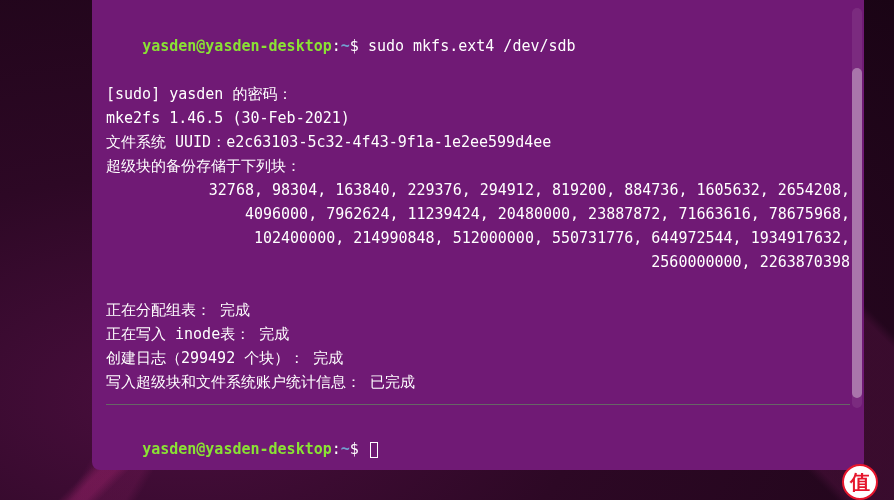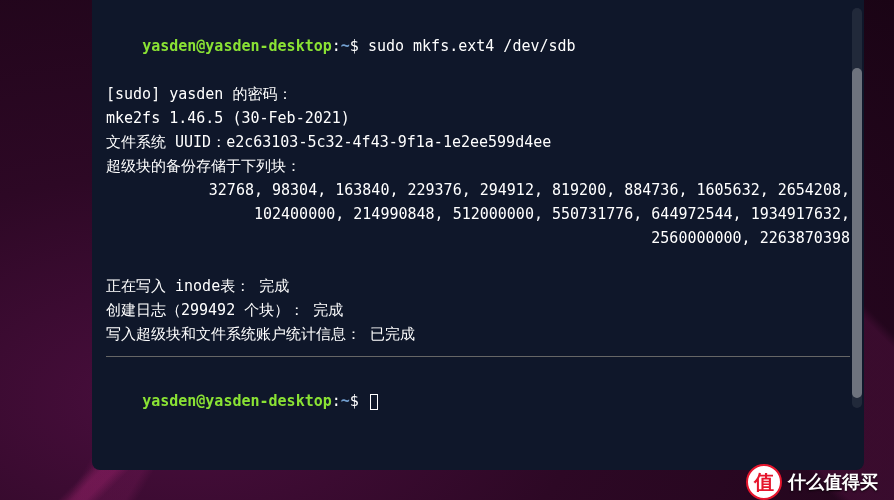--- a/index.html
+++ b/index.html
@@ -22,21 +22,21 @@
         linear-gradient(45deg, transparent 60%, rgba(90,20,70,0.4) 61%, rgba(90,20,70,0.4) 75%, transparent 76%),
         linear-gradient(120deg, transparent 30%, rgba(140,30,100,0.25) 31%, rgba(140,30,100,0.25) 35%, transparent 36%);
       pointer-events: none;
     }
     .terminal {
       position: absolute;
       left: 92px;
       right: 30px;
       top: 0;
       bottom: 30px;
-      background: #0f172a;
+      background: #701a75;
       padding: 10px 14px;
       font-size: 15px;
       line-height: 1.6;
       color: #ffffff;
       overflow: hidden;
       border-radius: 0 0 8px 8px;
     }
     .terminal-line { white-space: pre-wrap; word-break: break-all; }
     .prompt-user { color: #8ae234; font-weight: bold; }
     .prompt-colon { color: #ffffff; }
@@ -108,32 +108,33 @@
 
 <div class="terminal">
   <div class="terminal-line">
     <span class="prompt-user">yasden@yasden-desktop</span><span class="prompt-colon">:</span><span class="prompt-path">~</span><span class="prompt-dollar">$</span> <span class="cmd">sudo mkfs.ext4 /dev/sdb</span>
   </div>
   <div class="terminal-line">[sudo] yasden 的密码：</div>
   <div class="terminal-line">mke2fs 1.46.5 (30-Feb-2021)</div>
   <div class="terminal-line">文件系统 UUID：e2c63103-5c32-4f43-9f1a-1e2ee599d4ee</div>
   <div class="terminal-line">超级块的备份存储于下列块：</div>
   <div class="terminal-line indent">32768, 98304, 163840, 229376, 294912, 819200, 884736, 1605632, 2654208,</div>
+  <div class="terminal-line indent">4096000, 7962624, 11239424, 20480000, 23887872, 71663616, 78675968,</div>
   <div class="terminal-line indent">102400000, 214990848, 512000000, 550731776, 644972544, 1934917632,</div>
   <div class="terminal-line indent">2560000000, 2263870398</div>
   <div class="terminal-line">&nbsp;</div>
+  <div class="terminal-line">正在分配组表： 完成</div>
   <div class="terminal-line">正在写入 inode表： 完成</div>
   <div class="terminal-line">创建日志（299492 个块）： 完成</div>
   <div class="terminal-line">写入超级块和文件系统账户统计信息： 已完成</div>
   <hr class="divider">
   <div class="terminal-line">
     <span class="prompt-user">yasden@yasden-desktop</span><span class="prompt-colon">:</span><span class="prompt-path">~</span><span class="prompt-dollar">$</span> <span class="cursor"></span>
   </div>
 </div>
 
 <div class="scrollbar">
   <div class="scrollbar-thumb"></div>
 </div>
 
 <div class="watermark">
   <div class="wm-badge">值</div>
-  <div class="wm-text">什么值得买</div>
 </div>
 
 </body></html>

